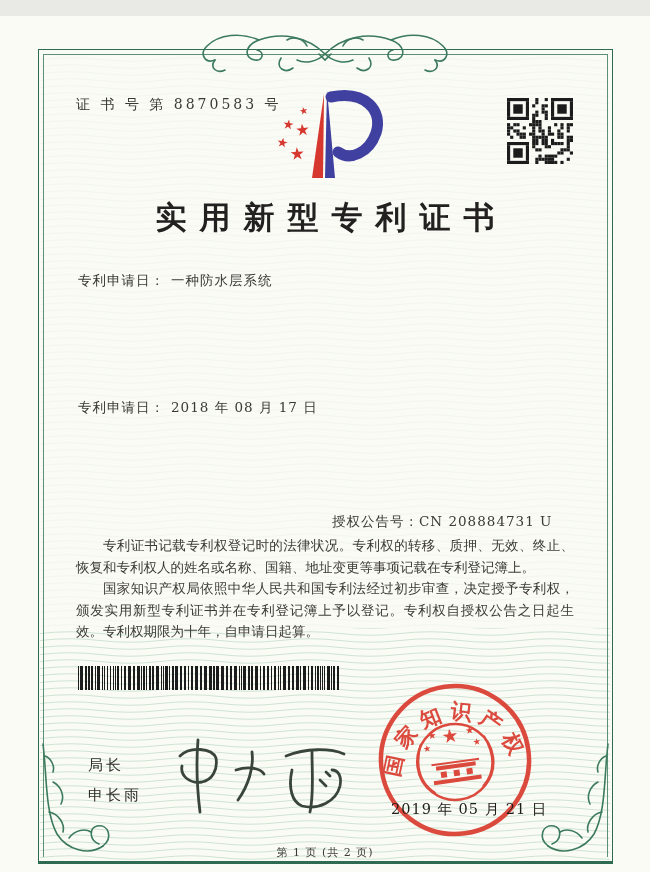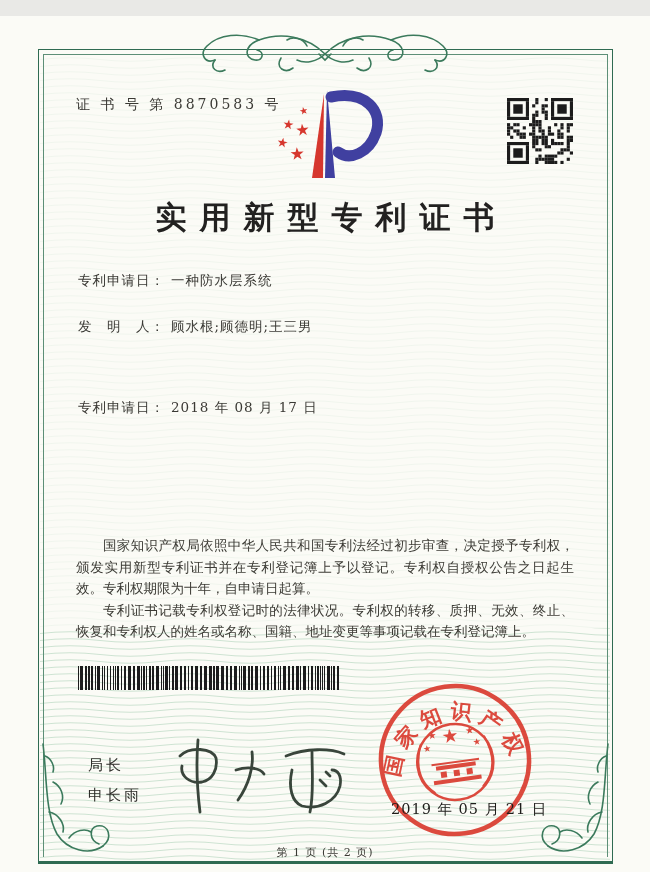--- a/index.html
+++ b/index.html
@@ -261,30 +261,30 @@
       <rect x="0" y="47.14285714285714" width="3.142857142857143" height="15.714285714285714" fill="#1c1c1c"></rect>
       <rect x="18.857142857142858" y="47.14285714285714" width="3.142857142857143" height="15.714285714285714" fill="#1c1c1c"></rect>
       <rect x="6.285714285714286" y="50.285714285714285" width="9.428571428571429" height="9.428571428571429" fill="#1c1c1c"></rect>
     </svg>
 
   <div class="title">实用新型专利证书</div>
 
   <div class="field f1">
     <span class="lbl">专利申请日：</span><span>一种防水层系统</span>
   </div>
-  <div class="field f2">
-    <span class="lbl">发　明　人：</span><span>顾水根;顾德明;王三男</span>
-  </div>
   <div class="field f4">
     <span class="lbl">专利申请日：</span><span>2018 年 08 月 17 日</span>
   </div>
+  <div class="f7b">
+    <span class="lbl">授权公告号：</span><span>CN 208884731 U</span>
+  </div>
 
   <div class="body-text">
+    <p>专利证书记载专利权登记时的法律状况。专利权的转移、质押、无效、终止、恢复和专利权人的姓名或名称、国籍、地址变更等事项记载在专利登记簿上。</p>
     <p>国家知识产权局依照中华人民共和国专利法经过初步审查，决定授予专利权，颁发实用新型专利证书并在专利登记簿上予以登记。专利权自授权公告之日起生效。专利权期限为十年，自申请日起算。</p>
-    <p>专利证书记载专利权登记时的法律状况。专利权的转移、质押、无效、终止、恢复和专利权人的姓名或名称、国籍、地址变更等事项记载在专利登记簿上。</p>
   </div>
 
   <div class="barcode" id="barcode">
       <div style="width: 1px; background: rgb(28, 28, 28);"></div>
       <div style="width: 1px;"></div>
       <div style="width: 3px; background: rgb(28, 28, 28);"></div>
       <div style="width: 2px;"></div>
       <div style="width: 2px; background: rgb(28, 28, 28);"></div>
       <div style="width: 1px;"></div>
       <div style="width: 2px; background: rgb(28, 28, 28);"></div>

